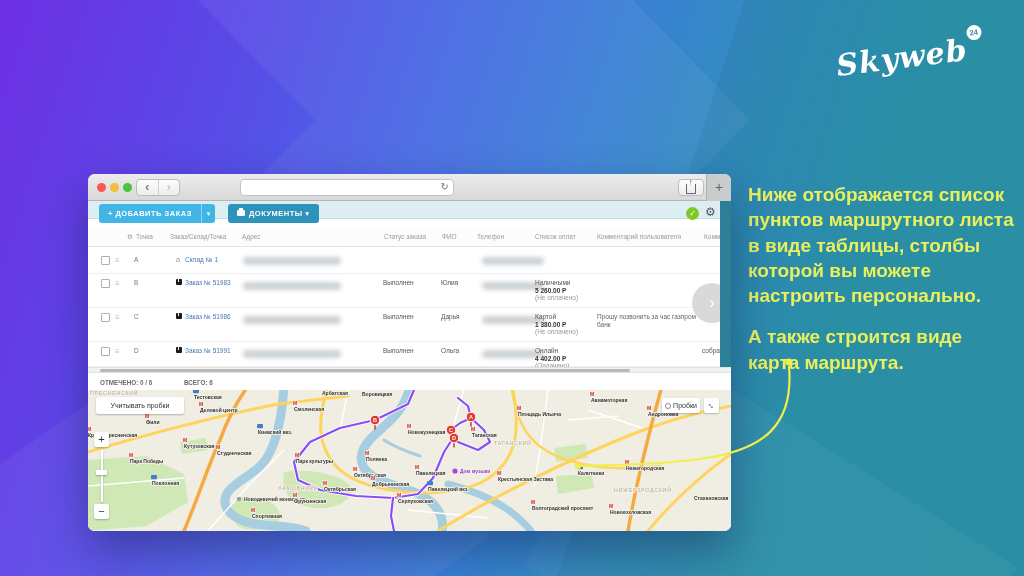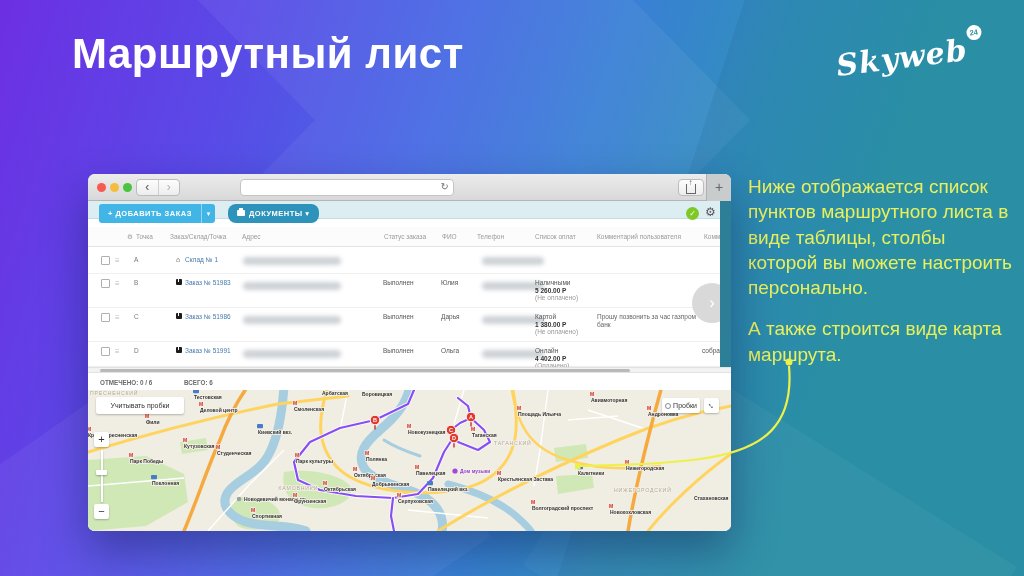--- a/index.html
+++ b/index.html
@@ -12,21 +12,21 @@
   .shp2{right:-140px;top:-40px;width:520px;height:700px;background:rgba(8,40,70,0.07);transform:skewX(-18deg);}
   .shp3{left:-80px;bottom:-140px;width:520px;height:340px;background:rgba(255,255,255,0.05);transform:rotate(-35deg);}
   .shp4{left:560px;bottom:-120px;width:420px;height:260px;background:rgba(255,255,255,0.04);transform:rotate(32deg);}
 
   .title{position:absolute;left:72px;top:30px;color:#fff;font-size:42px;font-weight:bold;line-height:1.12;letter-spacing:.5px;}
   .logo{position:absolute;left:836px;top:40px;color:#fff;transform:rotate(-7deg);}
   .logo .name{font-family:"DejaVu Serif","Liberation Serif",serif;font-style:italic;font-weight:bold;font-size:30px;letter-spacing:1px;}
   .logo .badge{position:absolute;right:-16px;top:-6px;width:15px;height:15px;border-radius:50%;background:#fff;color:#2e93ab;
     font-size:7.5px;font-weight:bold;display:flex;align-items:center;justify-content:center;font-style:normal;}
   .note{position:absolute;left:748px;top:170px;width:268px;font-size:19px;line-height:1.33;}
-  .note p{margin:4px 0 16px 0;}
+  .note p{margin:12px 0 16px 0;font-weight:bold;}
 
   
   .browser{position:absolute;left:88px;top:174px;width:643px;height:357px;background:#fff;border-radius:7px;
     box-shadow:0 20px 45px rgba(8,16,60,.38);overflow:hidden;z-index:10;}
   .titlebar{position:absolute;left:0;top:0;width:100%;height:27px;background:linear-gradient(#ececec,#d8d8d8);border-bottom:1px solid #b5b5b5;box-sizing:border-box;}
   .dot{position:absolute;top:9px;width:9px;height:9px;border-radius:50%;}
   .dot.red{left:9px;background:#f85a52;}
   .dot.yel{left:22px;background:#f6bc3e;}
   .dot.grn{left:35px;background:#48c43d;}
   .navgrp{position:absolute;left:48px;top:5px;width:44px;height:17px;background:linear-gradient(#fdfdfd,#ededed);
@@ -39,21 +39,21 @@
     border:1px solid #bcbcbc;border-radius:4px;box-sizing:border-box;text-align:center;}
   .sharebtn .shareglyph{display:inline-block;margin-top:2px;width:8px;height:9px;border:1px solid #666;border-top:none;position:relative;}
   .sharebtn .shareglyph i{position:absolute;left:1.5px;top:-5px;font-style:normal;font-size:8px;color:#666;line-height:8px;}
   .tabcorner{position:absolute;left:618px;top:0;width:25px;height:27px;background:#c9cccd;border-left:1px solid #b0b0b0;box-sizing:border-box;
     color:#666;font-size:14px;text-align:center;line-height:26px;}
 
   .appbar{position:absolute;left:0;top:27px;width:100%;height:18px;background:#ddeef3;border-bottom:1px solid #c3dde4;box-sizing:border-box;}
   .btn-add{position:absolute;left:11px;top:3px;height:19px;display:flex;border-radius:3px;overflow:hidden;}
   .btn-add .main{background:#41b5e6;color:#fff;font-size:7.5px;font-weight:bold;letter-spacing:.5px;line-height:19px;padding:0 9px;}
   .btn-add .caret{background:#41b5e6;border-left:1px solid rgba(255,255,255,.45);color:#fff;font-size:7px;line-height:19px;padding:0 5px;}
-  .btn-doc{position:absolute;left:140px;top:3px;height:19px;background:#2e93ba;color:#fff;border-radius:8px;
+  .btn-doc{position:absolute;left:140px;top:3px;height:19px;background:#2e93ba;color:#fff;border-radius:3px;
     font-size:7.5px;font-weight:bold;letter-spacing:.5px;line-height:19px;padding:0 9px;}
   .printer{display:inline-block;width:8px;height:6px;background:#fff;border-radius:1px;position:relative;top:0px;margin-right:4px;}
   .printer:before{content:"";position:absolute;left:2px;top:-2px;width:4px;height:2px;background:#fff;}
   .badge-check{position:absolute;left:598px;top:6px;width:13px;height:13px;border-radius:50%;background:#7fc926;color:#fff;
     font-size:8px;text-align:center;line-height:13px;}
   .gearbtn{position:absolute;left:617px;top:4px;font-size:12px;color:#555;}
 
   
   .thead{position:absolute;left:0;top:53px;width:100%;height:20px;background:#fcfcfc;border-bottom:1px solid #e3e3e3;box-sizing:border-box;
     font-size:6.5px;color:#9a9a9a;}
@@ -118,21 +118,20 @@
 </head>
 <body>
 
 <div class="slide">
   <div class="shp shp1"></div>
   <div class="shp shp2"></div>
   <div class="shp shp3"></div>
   <div class="shp shp4"></div>
 
   <div class="title">
-    <div>Маршрутный лист</div>
   </div>
 
   <div class="logo">
     <span class="name">Skyweb</span>
     <span class="badge">24</span>
   </div>
 
   <div class="note" id="note-text" style="color: rgb(233, 240, 92);">
     <p>Ниже отображается список пунктов маршрутного листа в виде таблицы, столбы которой вы можете настроить персонально.</p>
     <p>А также строится виде карта маршрута.</p>

